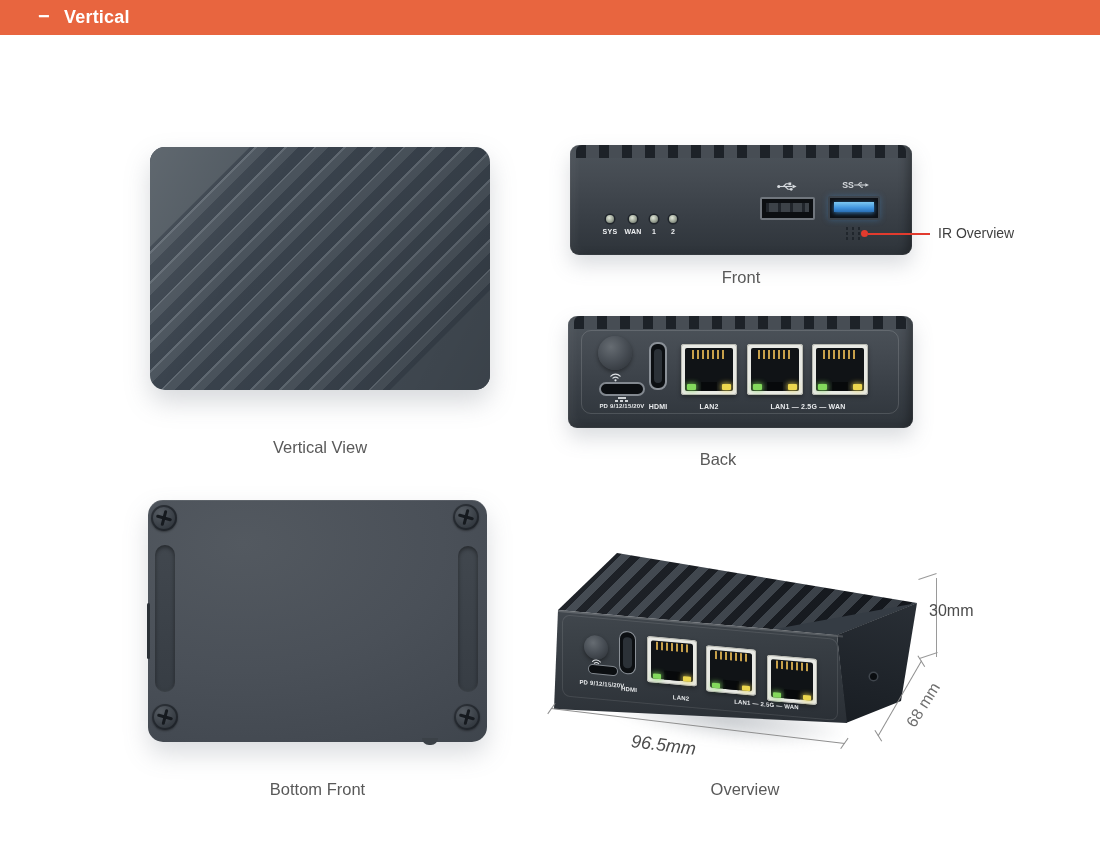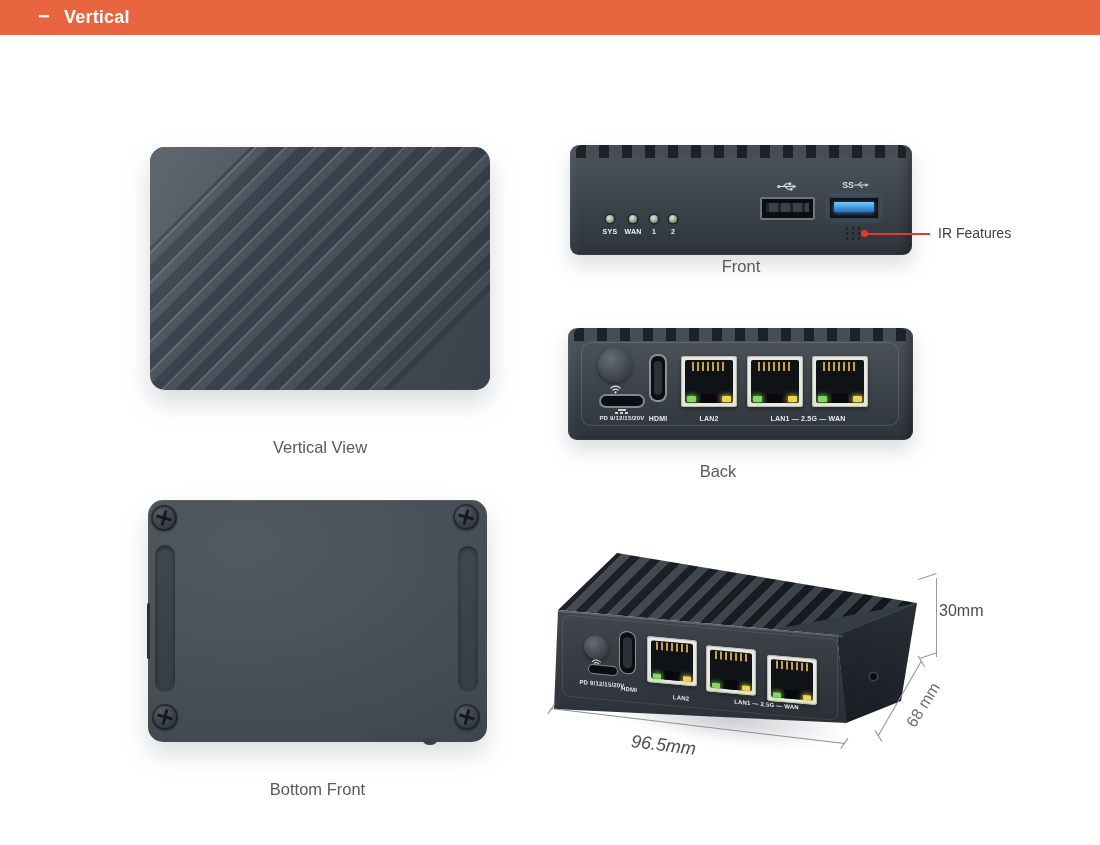--- a/index.html
+++ b/index.html
@@ -45,24 +45,24 @@
     background:repeating-linear-gradient(90deg, #20252b 0 3px, #3c4248 3px 12px); }
   .usb3 { position:absolute; left:258px; top:51px; width:52px; height:24px; background:#0e1116; border:2px solid #3c434b; border-radius:2px; box-shadow:0 0 6px rgba(63,147,221,.35); }
   .usb3 .tongue { position:absolute; left:4px; right:4px; top:4px; height:10px;
     background:linear-gradient(180deg,#7cc8f2 0%, #3f93dd 60%, #2a6fb5 100%); box-shadow:0 1px 4px rgba(63,147,221,.8); }
   .port-icon { position:absolute; }
   .ir-grid { position:absolute; left:274px; top:81px; width:18px; height:15px;
     background-image:radial-gradient(circle, #20262c 1.2px, rgba(0,0,0,0) 1.4px); background-size:6px 5px; }
   .ir-dot { position:absolute; left:291px; top:85px; width:7px; height:7px; border-radius:50%; background:#e23b2e; }
   .ir-line { position:absolute; left:298px; top:88px; width:62px; height:2px; background:#e23b2e; }
   .ir-text { position:absolute; left:368px; top:80px; font-size:14px; color:#3f3f3f; white-space:nowrap; }
-  .fig-front .caption { top:112px; }
-
-  
-  .fig-back { left:568px; top:328px; width:300px; height:160px; }
+  .fig-front .caption { top:123px; }
+
+  
+  .fig-back { left:568px; top:316px; width:300px; height:160px; }
   .back-device { left:0; top:0; width:345px; height:112px; }
   .panel { position:absolute; left:13px; top:14px; width:318px; height:84px; border:1px solid rgba(255,255,255,.14); border-radius:10px; }
   .dome { position:absolute; width:34px; height:34px; border-radius:50%;
     background:radial-gradient(circle at 38% 32%, #666c72 0%, #4a5057 45%, #33383e 85%); box-shadow:0 2px 4px rgba(0,0,0,.4); }
   .back-device .dome { left:30px; top:20px; }
   .wifi { position:absolute; }
   .usbc { position:absolute; background:#0b0e11; border:2px solid #82888f; border-radius:8px; }
   .back-device .usbc { left:31px; top:66px; width:46px; height:14px; }
   .pd-dash { position:absolute; height:4px; }
   .pd-dash i { display:block; height:1.5px; background:repeating-linear-gradient(90deg,#cfd3d6 0 3px, rgba(0,0,0,0) 3px 5px); margin-top:1.5px; }
@@ -184,21 +184,21 @@
         </g>
       <path d="M25 4.6 L29 6.5 L25 8.4 Z" fill="#d6dade"></path>
     </svg>
     <div class="usb3">
         <div class="tongue"></div>
       </div>
     <div class="ir-grid"></div>
   </div>
   <span class="ir-dot"></span>
   <span class="ir-line"></span>
-  <span class="ir-text">IR Features</span>
+  <span class="ir-text">IR Overview</span>
   <figcaption class="caption">Front</figcaption>
 </figure>
 
 <figure class="fig fig-back">
   <div class="device back-device">
     <div class="fins"></div>
     <div class="panel"></div>
     <div class="dome"></div>
     <svg class="wifi" style="left:41px; top:56px" width="13" height="10" viewBox="0 0 14 10">
       <g fill="none" stroke="#dfe3e6" stroke-width="1.2" stroke-linecap="round">
@@ -303,21 +303,22 @@
       <span class="rj-led g"></span>
         <span class="rj-led y"></span>
     </div>
     <span class="plabel" style="left:98px; top:74px; width:50px; font-size:6px">LAN2</span>
     <span class="plabel" style="left:149px; top:73px; width:119px; font-size:6px">LAN1 — 2.5G — WAN</span>
   </div>
 
   <div class="dim-v"></div>
   <div class="dim-tick" style="left:373px; top:25px"></div>
   <div class="dim-tick" style="left:374px; top:104px"></div>
-  <span class="dim-text" style="left:394px; top:51px">30mm</span>
+  <span class="dim-text" style="left:384px; top:51px">30mm</span>
 
   <div class="dim-line" style="left:377px; top:110px; width:87px; transform:rotate(120deg)"></div>
   <span class="dim-text dim-depth-text" style="left:354px; top:145px">68 mm</span>
 
   <div class="dim-line" style="left:6px; top:157px; width:296px; transform:rotate(6.8deg)"></div>
   <span class="dim-text dim-width-text" style="left:86px; top:184px">96.5mm</span>
 
+  <figcaption class="caption">Overview</figcaption>
 </figure>
 
 </body></html>

